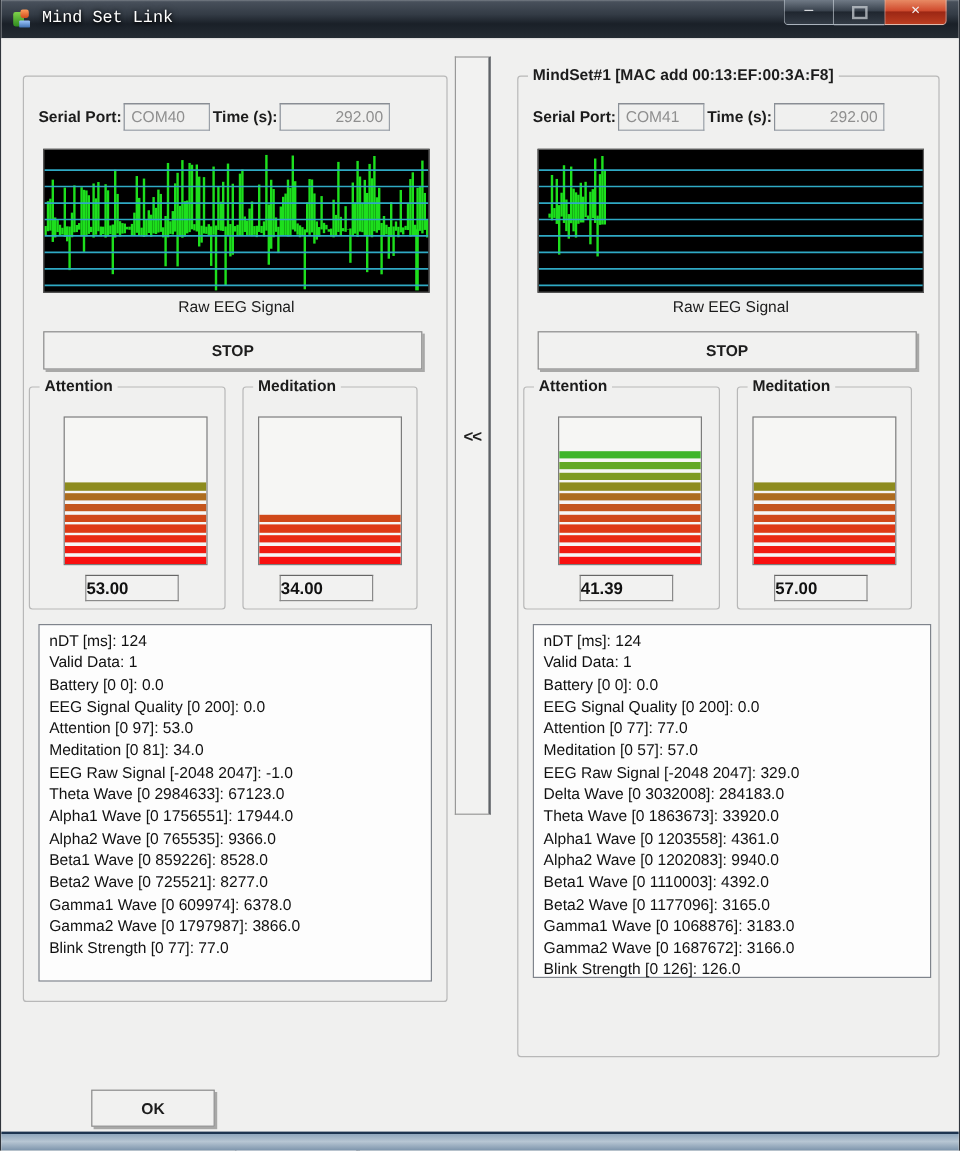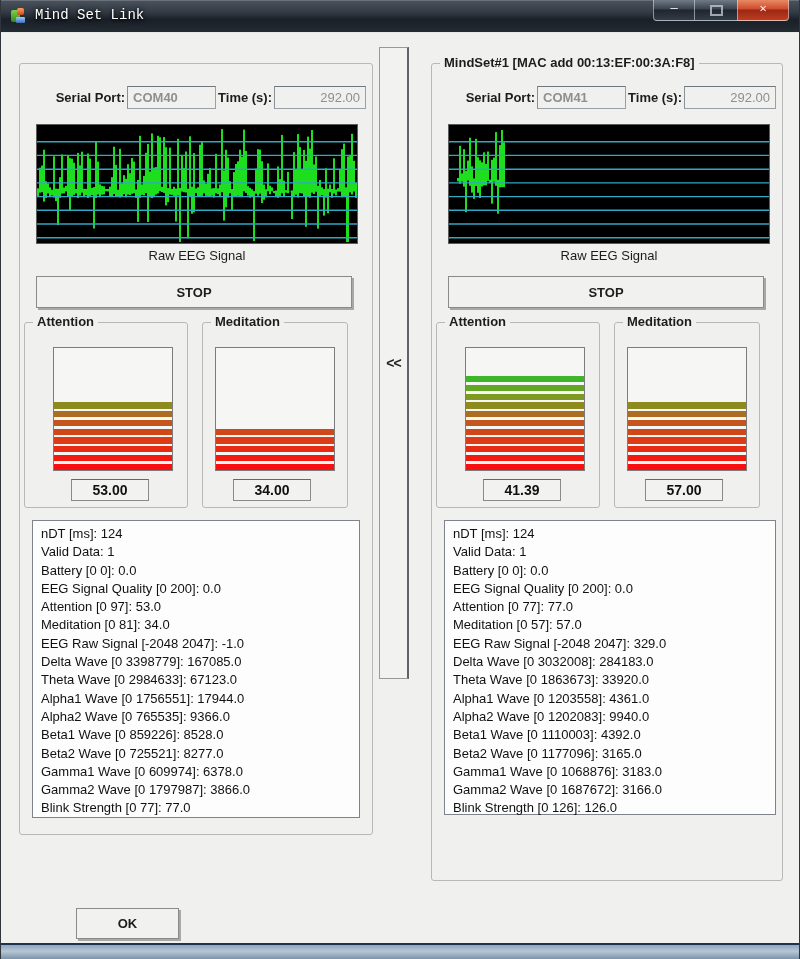--- a/index.html
+++ b/index.html
@@ -47,28 +47,28 @@
     background:#f0f0ef;border-top:1px solid #e8e8e8;
   }
   .groupbox{
     position:absolute;border:1px solid #b8b8b8;border-radius:3px;
     box-sizing:border-box;background:#f0f0ef;
   }
   .legend{
     position:absolute;top:-9px;left:8px;background:#f0f0ef;padding:0 4px;
     font-size:13px;font-weight:600;color:#1c1c1c;white-space:nowrap;
   }
-  .serial-row{position:absolute;left:12px;top:22px;right:6px;display:flex;align-items:center;gap:2px;justify-content:flex-end;}
+  .serial-row{position:absolute;left:12px;top:22px;right:6px;display:flex;align-items:center;gap:2px;}
   .fld-label{font-size:13px;font-weight:600;color:#1c1c1c;white-space:nowrap;}
   .sunken{
     box-sizing:border-box;height:23px;background:#f0f0ef;
     border:1px solid #9aa0a8;border-top-color:#70767e;border-left-color:#8a9098;
     color:#8f8f8f;font-size:13px;padding:3px 5px;
   }
-  .port-input{width:89px;text-align:left;font-weight:bold;}
+  .port-input{width:72px;text-align:left;}
   .time-input{width:92px;text-align:right;}
   .eeg{
     position:absolute;left:16px;top:60px;width:322px;height:120px;
     background:#000;border:1px solid #5c5c5c;box-sizing:border-box;
   }
   .eeg svg{width:100%;height:100%;display:block;}
   .eeg-caption{
     position:absolute;left:16px;top:184px;width:322px;text-align:center;
     font-size:13px;color:#1c1c1c;
   }
@@ -86,21 +86,21 @@
     position:absolute;top:24px;width:120px;height:124px;box-sizing:border-box;
     background:#f6f6f4;border:1px solid #7c7c7c;
     display:flex;flex-direction:column-reverse;gap:2.6px;overflow:hidden;
   }
   .mg-att .meter-box{left:28px;}
   .mg-med .meter-box{left:12px;}
   .seg{flex:0 0 6.2px;width:100%;}
   .value-box{
     position:absolute;top:156px;width:78px;height:22px;box-sizing:border-box;
     background:#f2f2f1;border:1px solid #8a8a8a;border-top-color:#666;
-    font-size:14px;font-weight:600;color:#111;text-align:center;line-height:20px;
+    font-size:14px;font-weight:600;color:#111;line-height:20px;
   }
   .mg-att .value-box{left:46px;}
   .mg-med .value-box{left:30px;}
   .info{
     position:absolute;left:12px;top:456px;box-sizing:border-box;
     background:#fdfdfd;border:1px solid #7f848c;
     padding:4px 8px;font-size:13px;color:#111;
   }
   .info-line{line-height:18.3px;white-space:nowrap;}
   
@@ -359,21 +359,20 @@
       </div>
 
       <div class="info">
           <div class="info-line">nDT [ms]: 124</div>
           <div class="info-line">Valid Data: 1</div>
           <div class="info-line">Battery [0 0]: 0.0</div>
           <div class="info-line">EEG Signal Quality [0 200]: 0.0</div>
           <div class="info-line">Attention [0 97]: 53.0</div>
           <div class="info-line">Meditation [0 81]: 34.0</div>
           <div class="info-line">EEG Raw Signal [-2048 2047]: -1.0</div>
-          <div class="info-line">Delta Wave [0 3398779]: 167085.0</div>
           <div class="info-line">Theta Wave [0 2984633]: 67123.0</div>
           <div class="info-line">Alpha1 Wave [0 1756551]: 17944.0</div>
           <div class="info-line">Alpha2 Wave [0 765535]: 9366.0</div>
           <div class="info-line">Beta1 Wave [0 859226]: 8528.0</div>
           <div class="info-line">Beta2 Wave [0 725521]: 8277.0</div>
           <div class="info-line">Gamma1 Wave [0 609974]: 6378.0</div>
           <div class="info-line">Gamma2 Wave [0 1797987]: 3866.0</div>
           <div class="info-line">Blink Strength [0 77]: 77.0</div>
         </div>
     </div>

